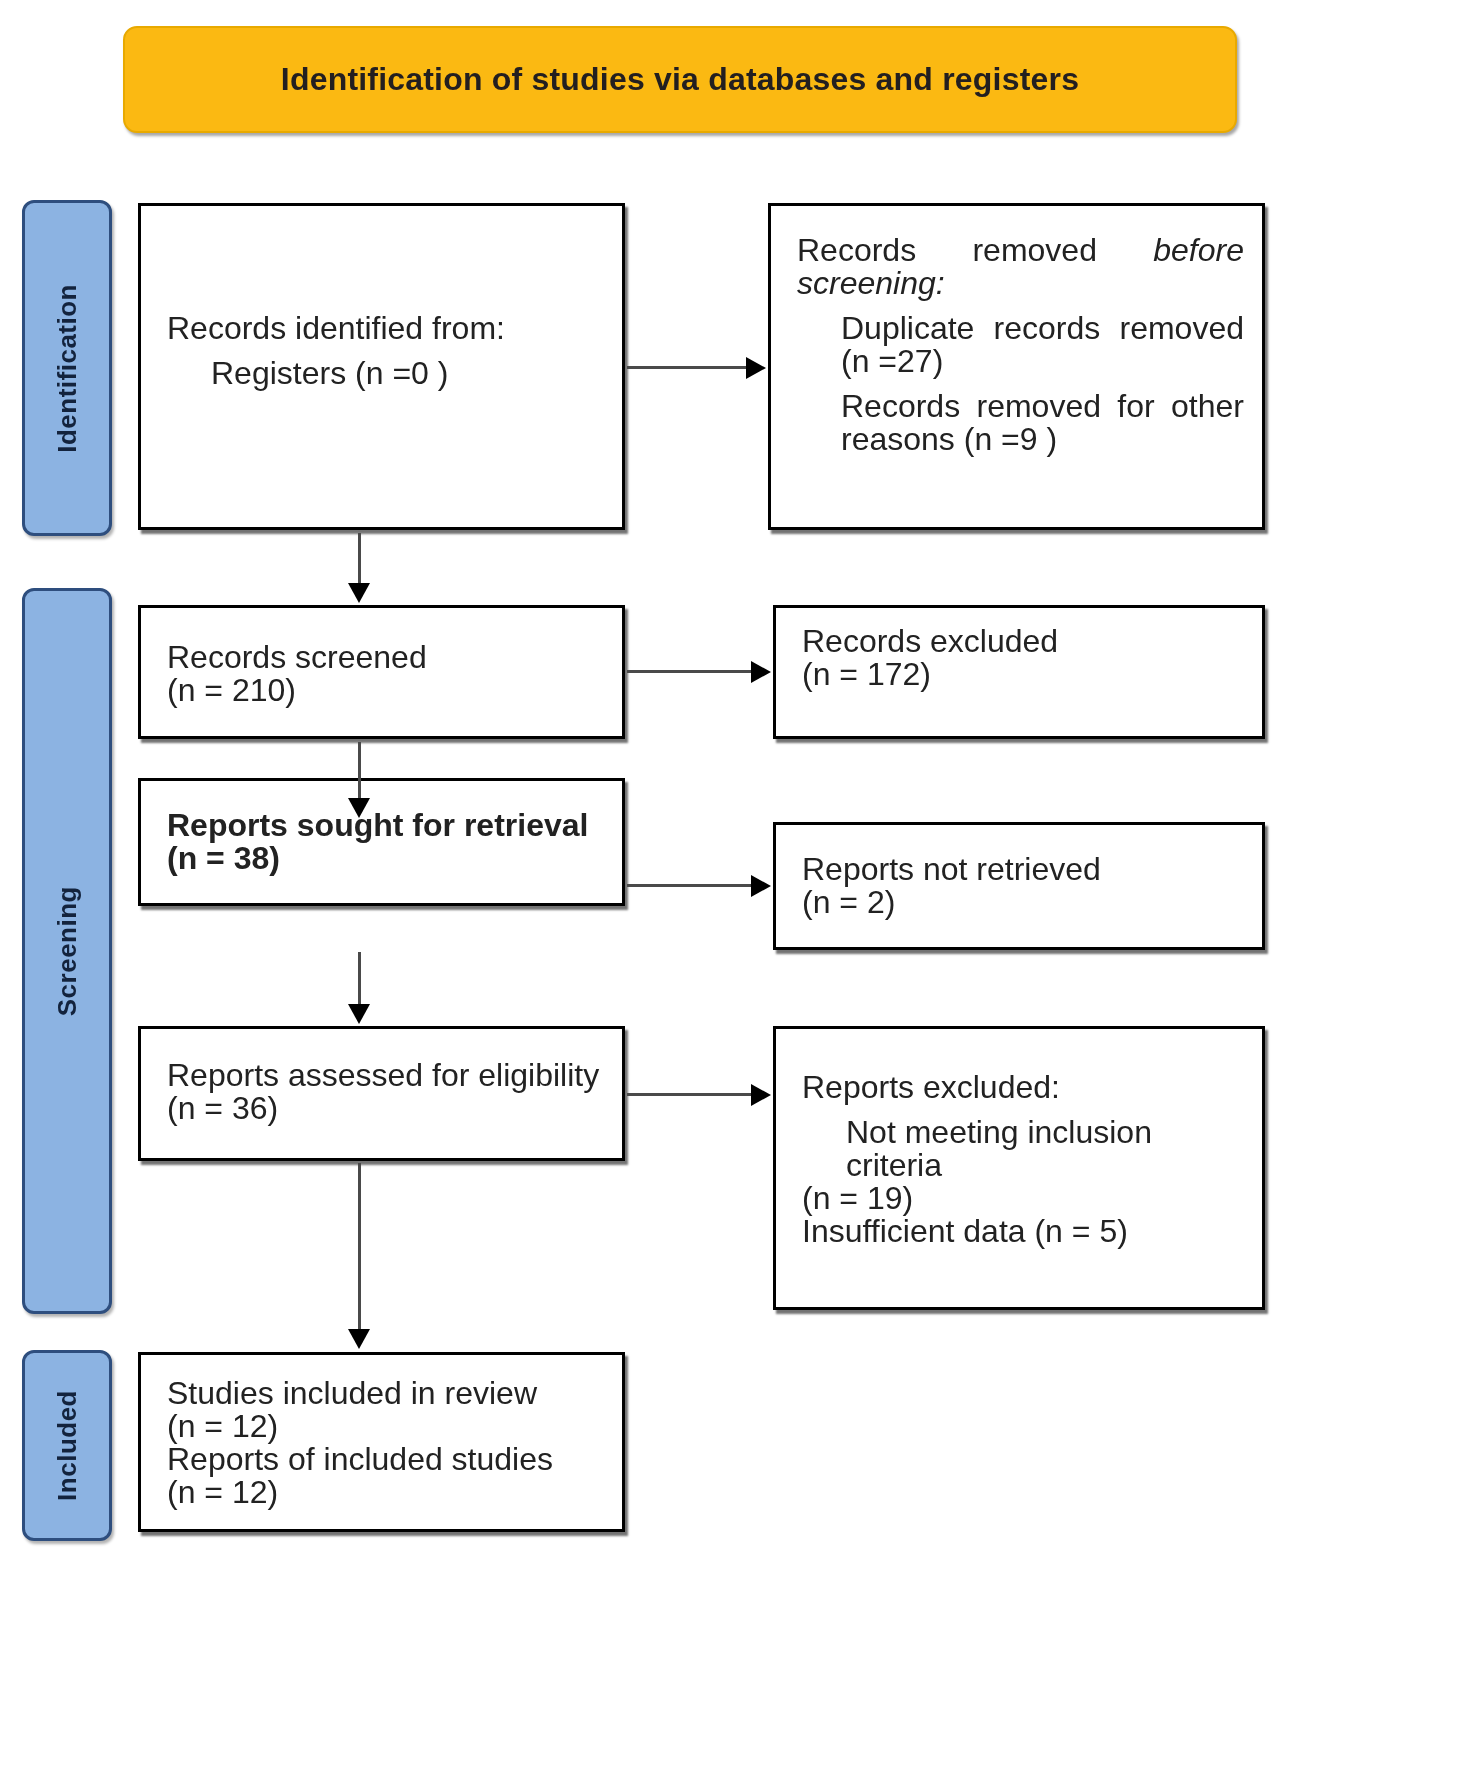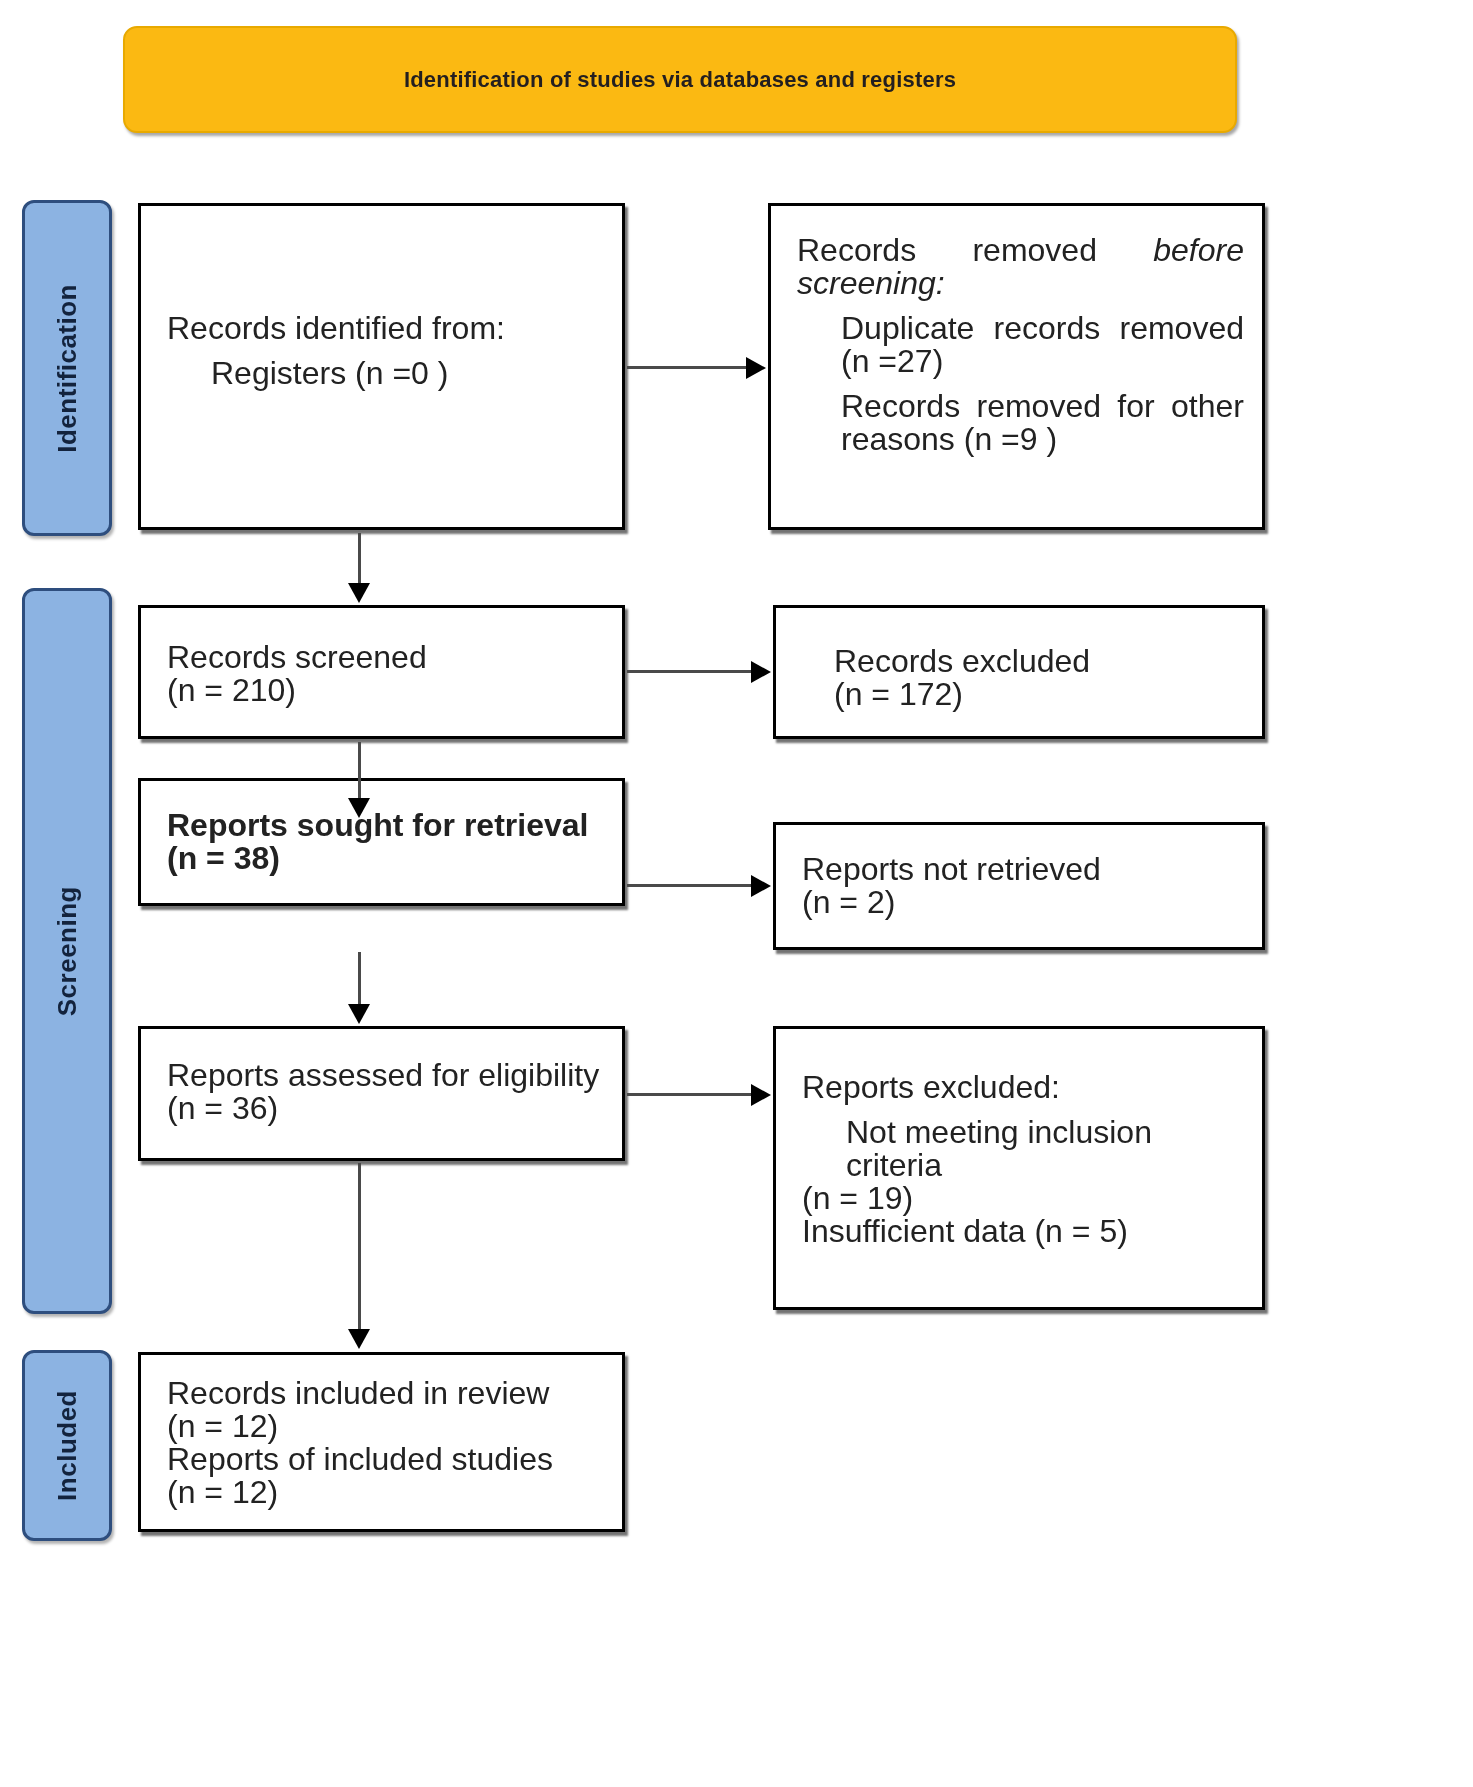--- a/index.html
+++ b/index.html
@@ -8,21 +8,21 @@
        color:#1b1b1b;overflow:hidden;}
 
   
   .banner{
     position:absolute;left:123px;top:26px;width:1110px;height:103px;
     background:#FBB912;border:2px solid #E8A900;border-radius:14px;
     box-shadow:2px 3px 3px rgba(0,0,0,.35);
     display:flex;align-items:center;justify-content:center;
   }
   .banner-text{
-    font-size:22px;font-weight:bold;color:#231f20;letter-spacing:.2px;
+    font-size:32px;font-weight:bold;color:#231f20;letter-spacing:.2px;
     text-align:center;
   }
 
   
   .phase{
     position:absolute;left:22px;width:84px;
     background:#8CB3E2;border:3px solid #2E4E7E;border-radius:12px;
     box-shadow:2px 3px 3px rgba(0,0,0,.30);
     display:flex;align-items:center;justify-content:center;
   }
@@ -52,21 +52,21 @@
   
   #box-records-identified{left:138px;top:203px;width:487px;height:327px;}
   #box-records-identified .txt{top:106px;}
   #box-records-removed{left:768px;top:203px;width:497px;height:327px;}
   #box-records-removed .txt{top:28px;}
 
   
   #box-records-screened{left:138px;top:605px;width:487px;height:134px;}
   #box-records-screened .txt{top:33px;}
   #box-records-excluded{left:773px;top:605px;width:492px;height:134px;}
-  #box-records-excluded .txt{top:37px;margin-left:32px;}
+  #box-records-excluded .txt{top:17px;}
 
   
   #box-reports-sought{left:138px;top:778px;width:487px;height:128px;font-weight:bold;}
   #box-reports-sought .txt{top:28px;}
   #box-reports-not-retrieved{left:773px;top:822px;width:492px;height:128px;}
   #box-reports-not-retrieved .txt{top:28px;}
 
   
   #box-reports-assessed{left:138px;top:1026px;width:487px;height:135px;}
   #box-reports-assessed .txt{top:30px;}
@@ -162,21 +162,21 @@
   <div class="txt">
     <span>Reports excluded:</span><br>
     <span class="indent">Not meeting inclusion criteria</span>
     <span>(n = 19)</span><br>
     <span>Insufficient data (n = 5)</span>
   </div>
 </div>
 
 <div class="box" id="box-studies-included">
   <div class="txt">
-    <span>Records included in review</span><br>
+    <span>Studies included in review</span><br>
     <span>(n = 12)</span><br>
     <span>Reports of included studies</span><br>
     <span>(n = 12)</span>
   </div>
 </div>
 
 <div class="hline" style="left:627px;top:366px;width:121px;"></div>
 <div class="arrow-right" style="left:746px;top:357px;"></div>
 
 <div class="vline" style="left:358px;top:533px;height:52px;"></div>

